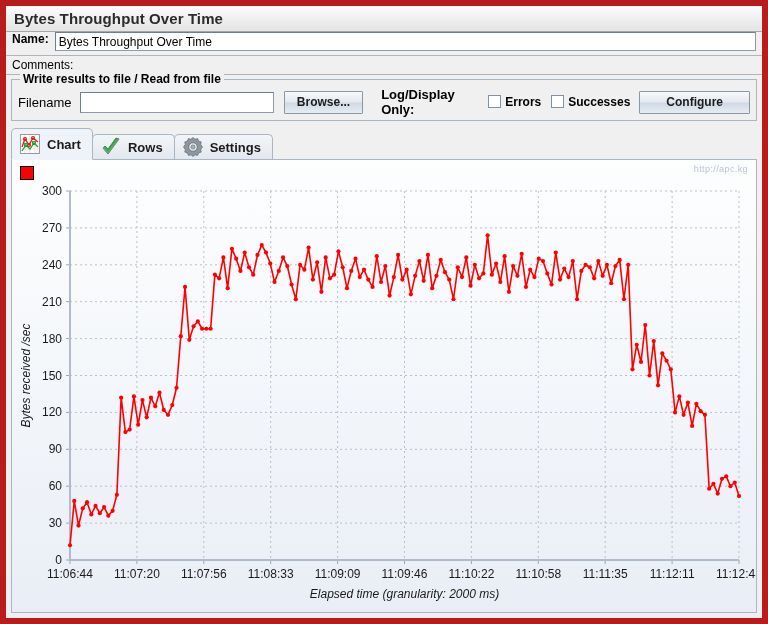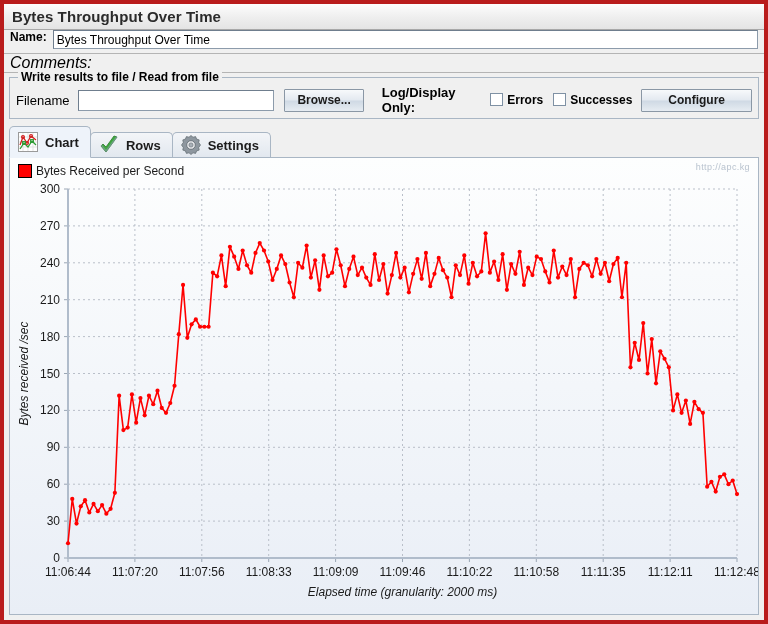--- a/index.html
+++ b/index.html
@@ -8,21 +8,21 @@
     width: 768px; height: 624px;
     font-family: "Liberation Sans", sans-serif;
     font-size: 12px;
     background: #ffffff;
     overflow: hidden;
   }
   .app {
     width: 768px; height: 624px;
     position: relative;
     background: #f0f0f0;
-    border: 4px solid #b91c1c;
+    border: 6px solid #b91c1c;
     display: flex;
     flex-direction: column;
   }
 
   
   .titlebar {
     height: 26px;
     background: linear-gradient(to bottom, #fdfdfd 0%, #eeeeee 55%, #e4e4e4 100%);
     border-bottom: 1px solid #a8a8a8;
     display: flex;
@@ -71,21 +71,21 @@
   
   .commentsrow {
     height: 19px;
     display: flex;
     align-items: center;
     padding: 0 6px;
     background: #f0f0f0;
     border-bottom: 1px solid #b4b4b4;
     flex: 0 0 auto;
   }
-  .commentsrow .lbl { font-size: 16px; color: #000; margin-right: 6px; font-style: italic; }
+  .commentsrow .lbl { font-size: 12px; color: #000; margin-right: 6px; }
   .commentsrow .field {
     flex: 1 1 auto;
     height: 17px;
     background: #f0f0f0;
     border: none;
   }
 
   
   .filepanel {
     margin: 4px 5px 0 5px;
@@ -297,21 +297,20 @@
         <circle cx="11" cy="11" r="4.3" fill="#e9ebee" stroke="#5f686f" stroke-width="0.8"></circle>
         <circle cx="11" cy="11" r="2.1" fill="#a8b0b7" stroke="#5f686f" stroke-width="0.6"></circle>
       </svg>
       <span>Settings</span>
     </div>
   </div>
 
   <div class="chartpanel">
     <div class="legend">
       <span class="legend-swatch"></span>
-      <span class="legend-text">Bytes Received per Second</span>
     </div>
     <div class="watermark">http://apc.kg</div>
     <svg class="chart-svg" id="chart-svg" width="756" height="446">
         <rect x="58" y="31" width="669" height="369" fill="none"></rect>
         <line x1="54" y1="400" x2="58" y2="400" stroke="#9aa6b4" stroke-width="1"></line>
         <text x="50" y="404" text-anchor="end" font-family="&quot;Liberation Sans&quot;, sans-serif" font-size="12" fill="#1a1a1a">0</text>
         <line x1="58" y1="363.1" x2="727" y2="363.1" stroke="#b9bfc9" stroke-width="1" stroke-dasharray="2,3"></line>
         <line x1="54" y1="363.1" x2="58" y2="363.1" stroke="#9aa6b4" stroke-width="1"></line>
         <text x="50" y="367.1" text-anchor="end" font-family="&quot;Liberation Sans&quot;, sans-serif" font-size="12" fill="#1a1a1a">30</text>
         <line x1="58" y1="326.2" x2="727" y2="326.2" stroke="#b9bfc9" stroke-width="1" stroke-dasharray="2,3"></line>

